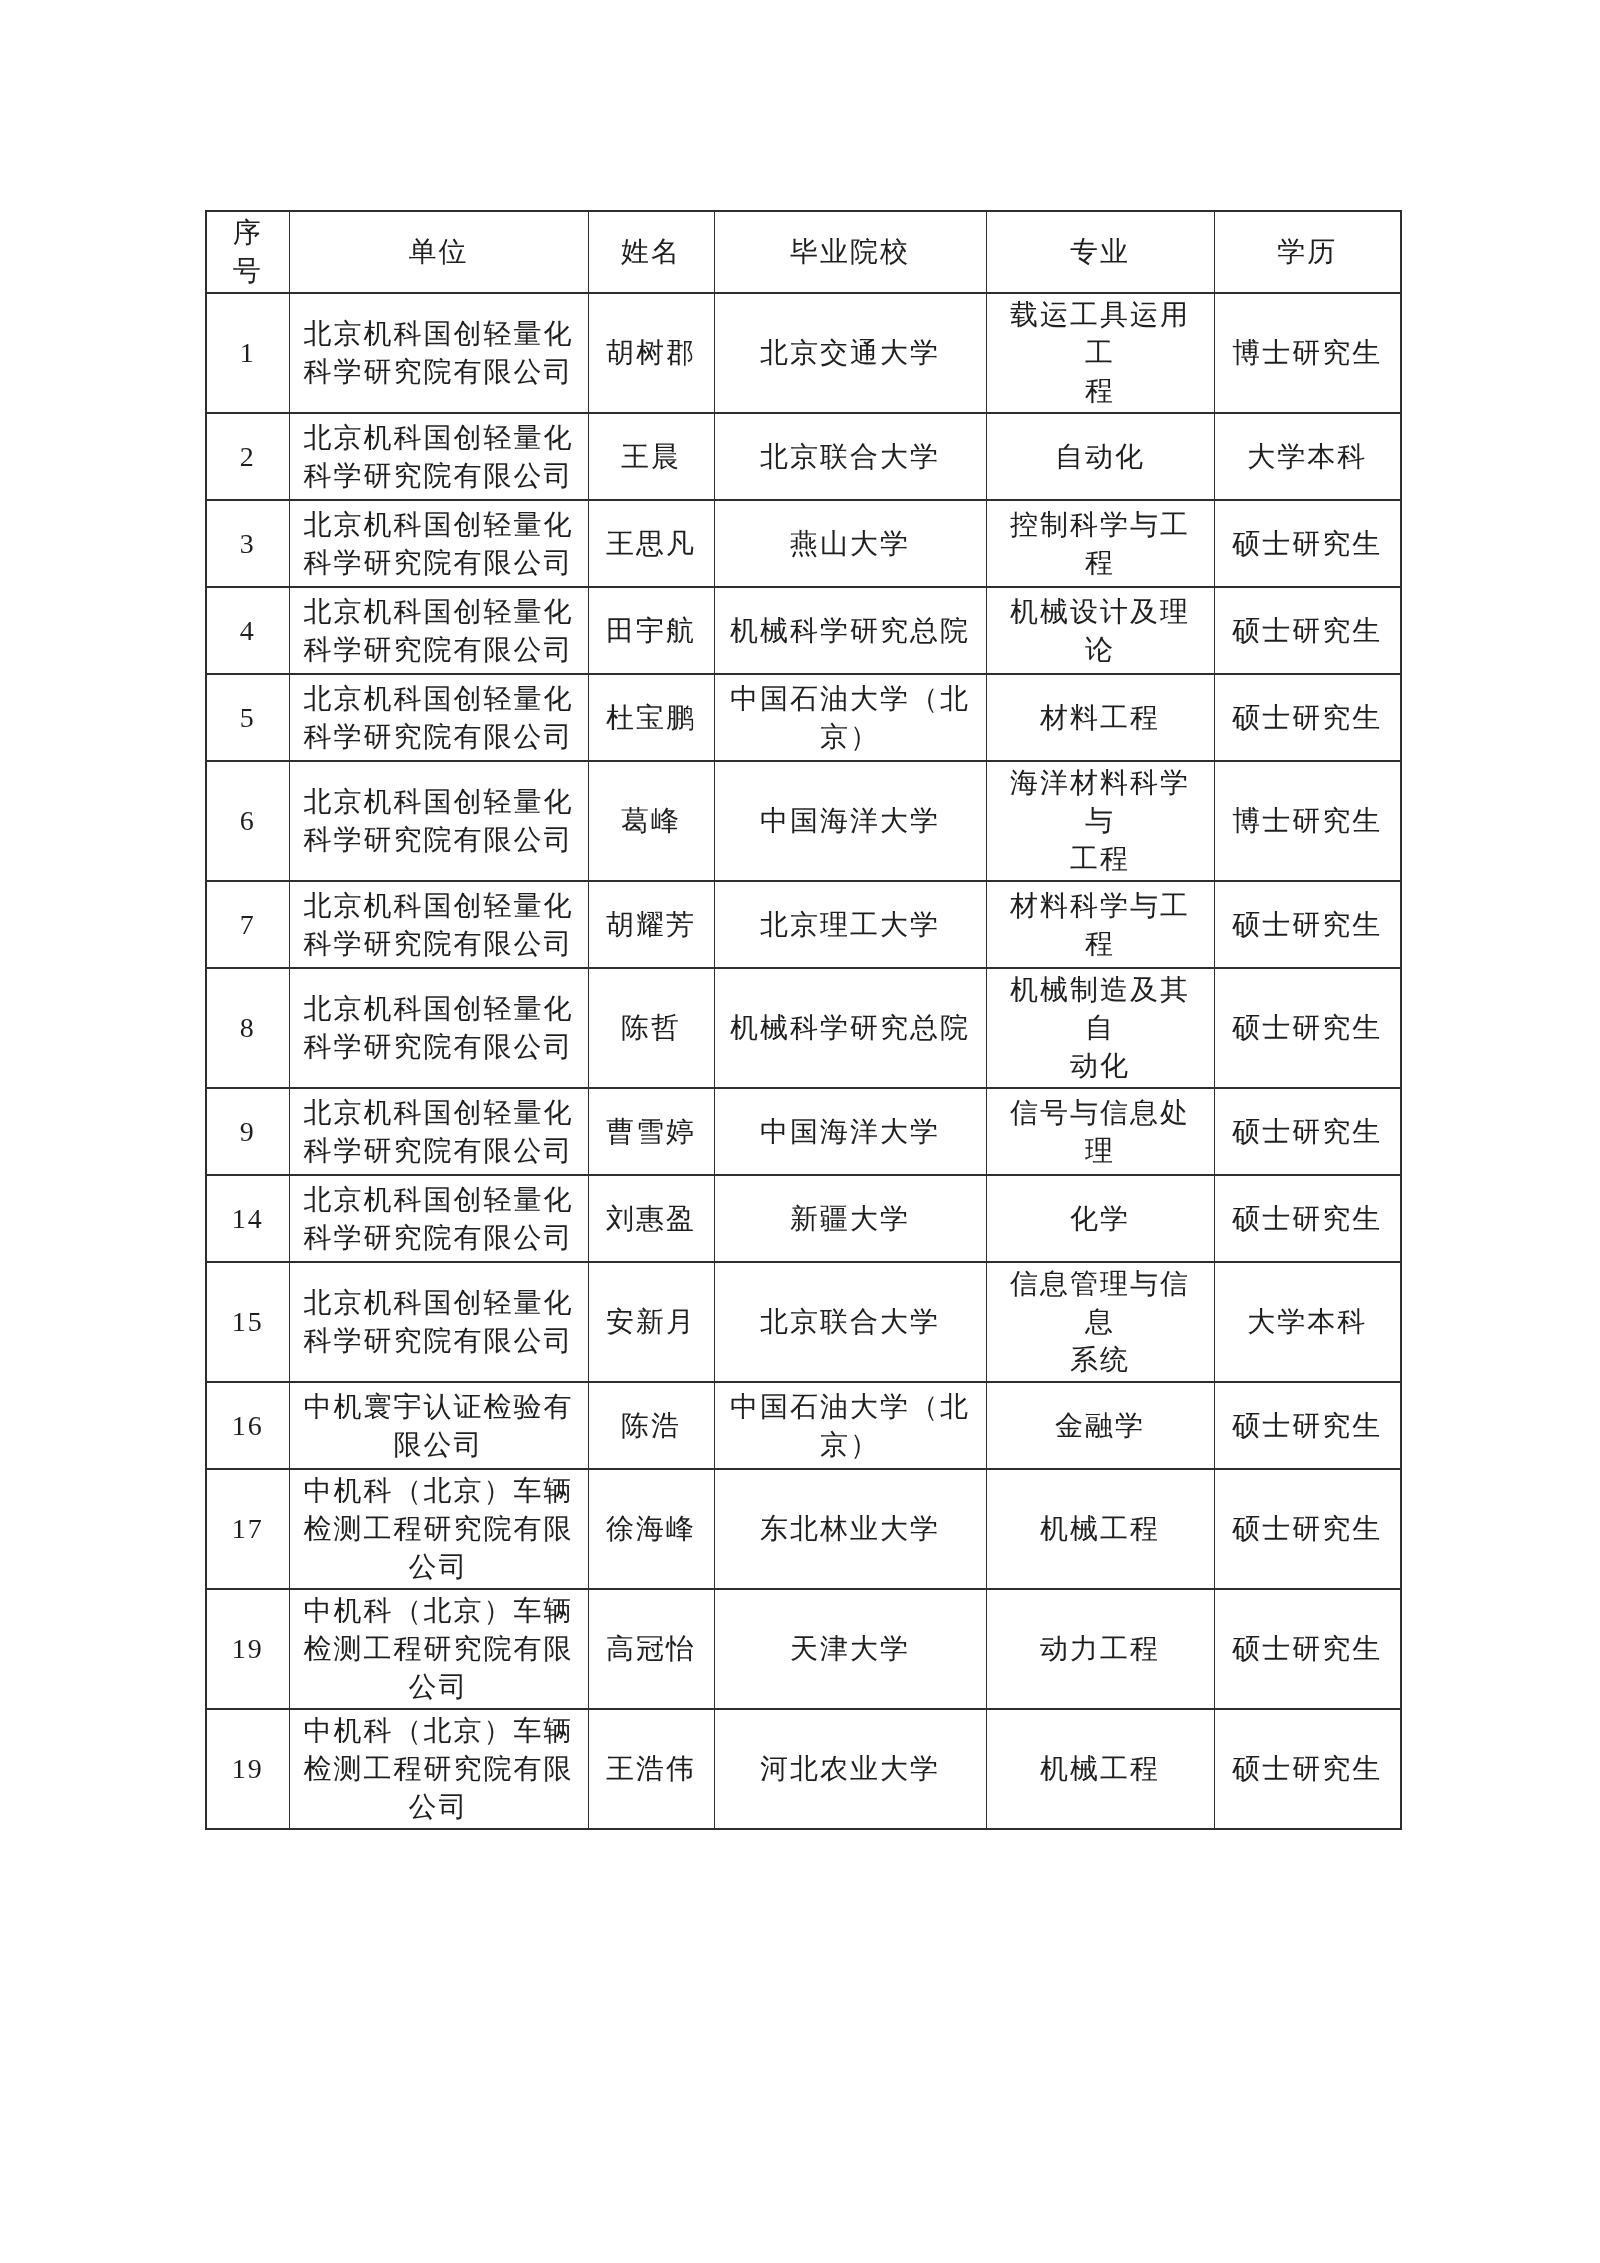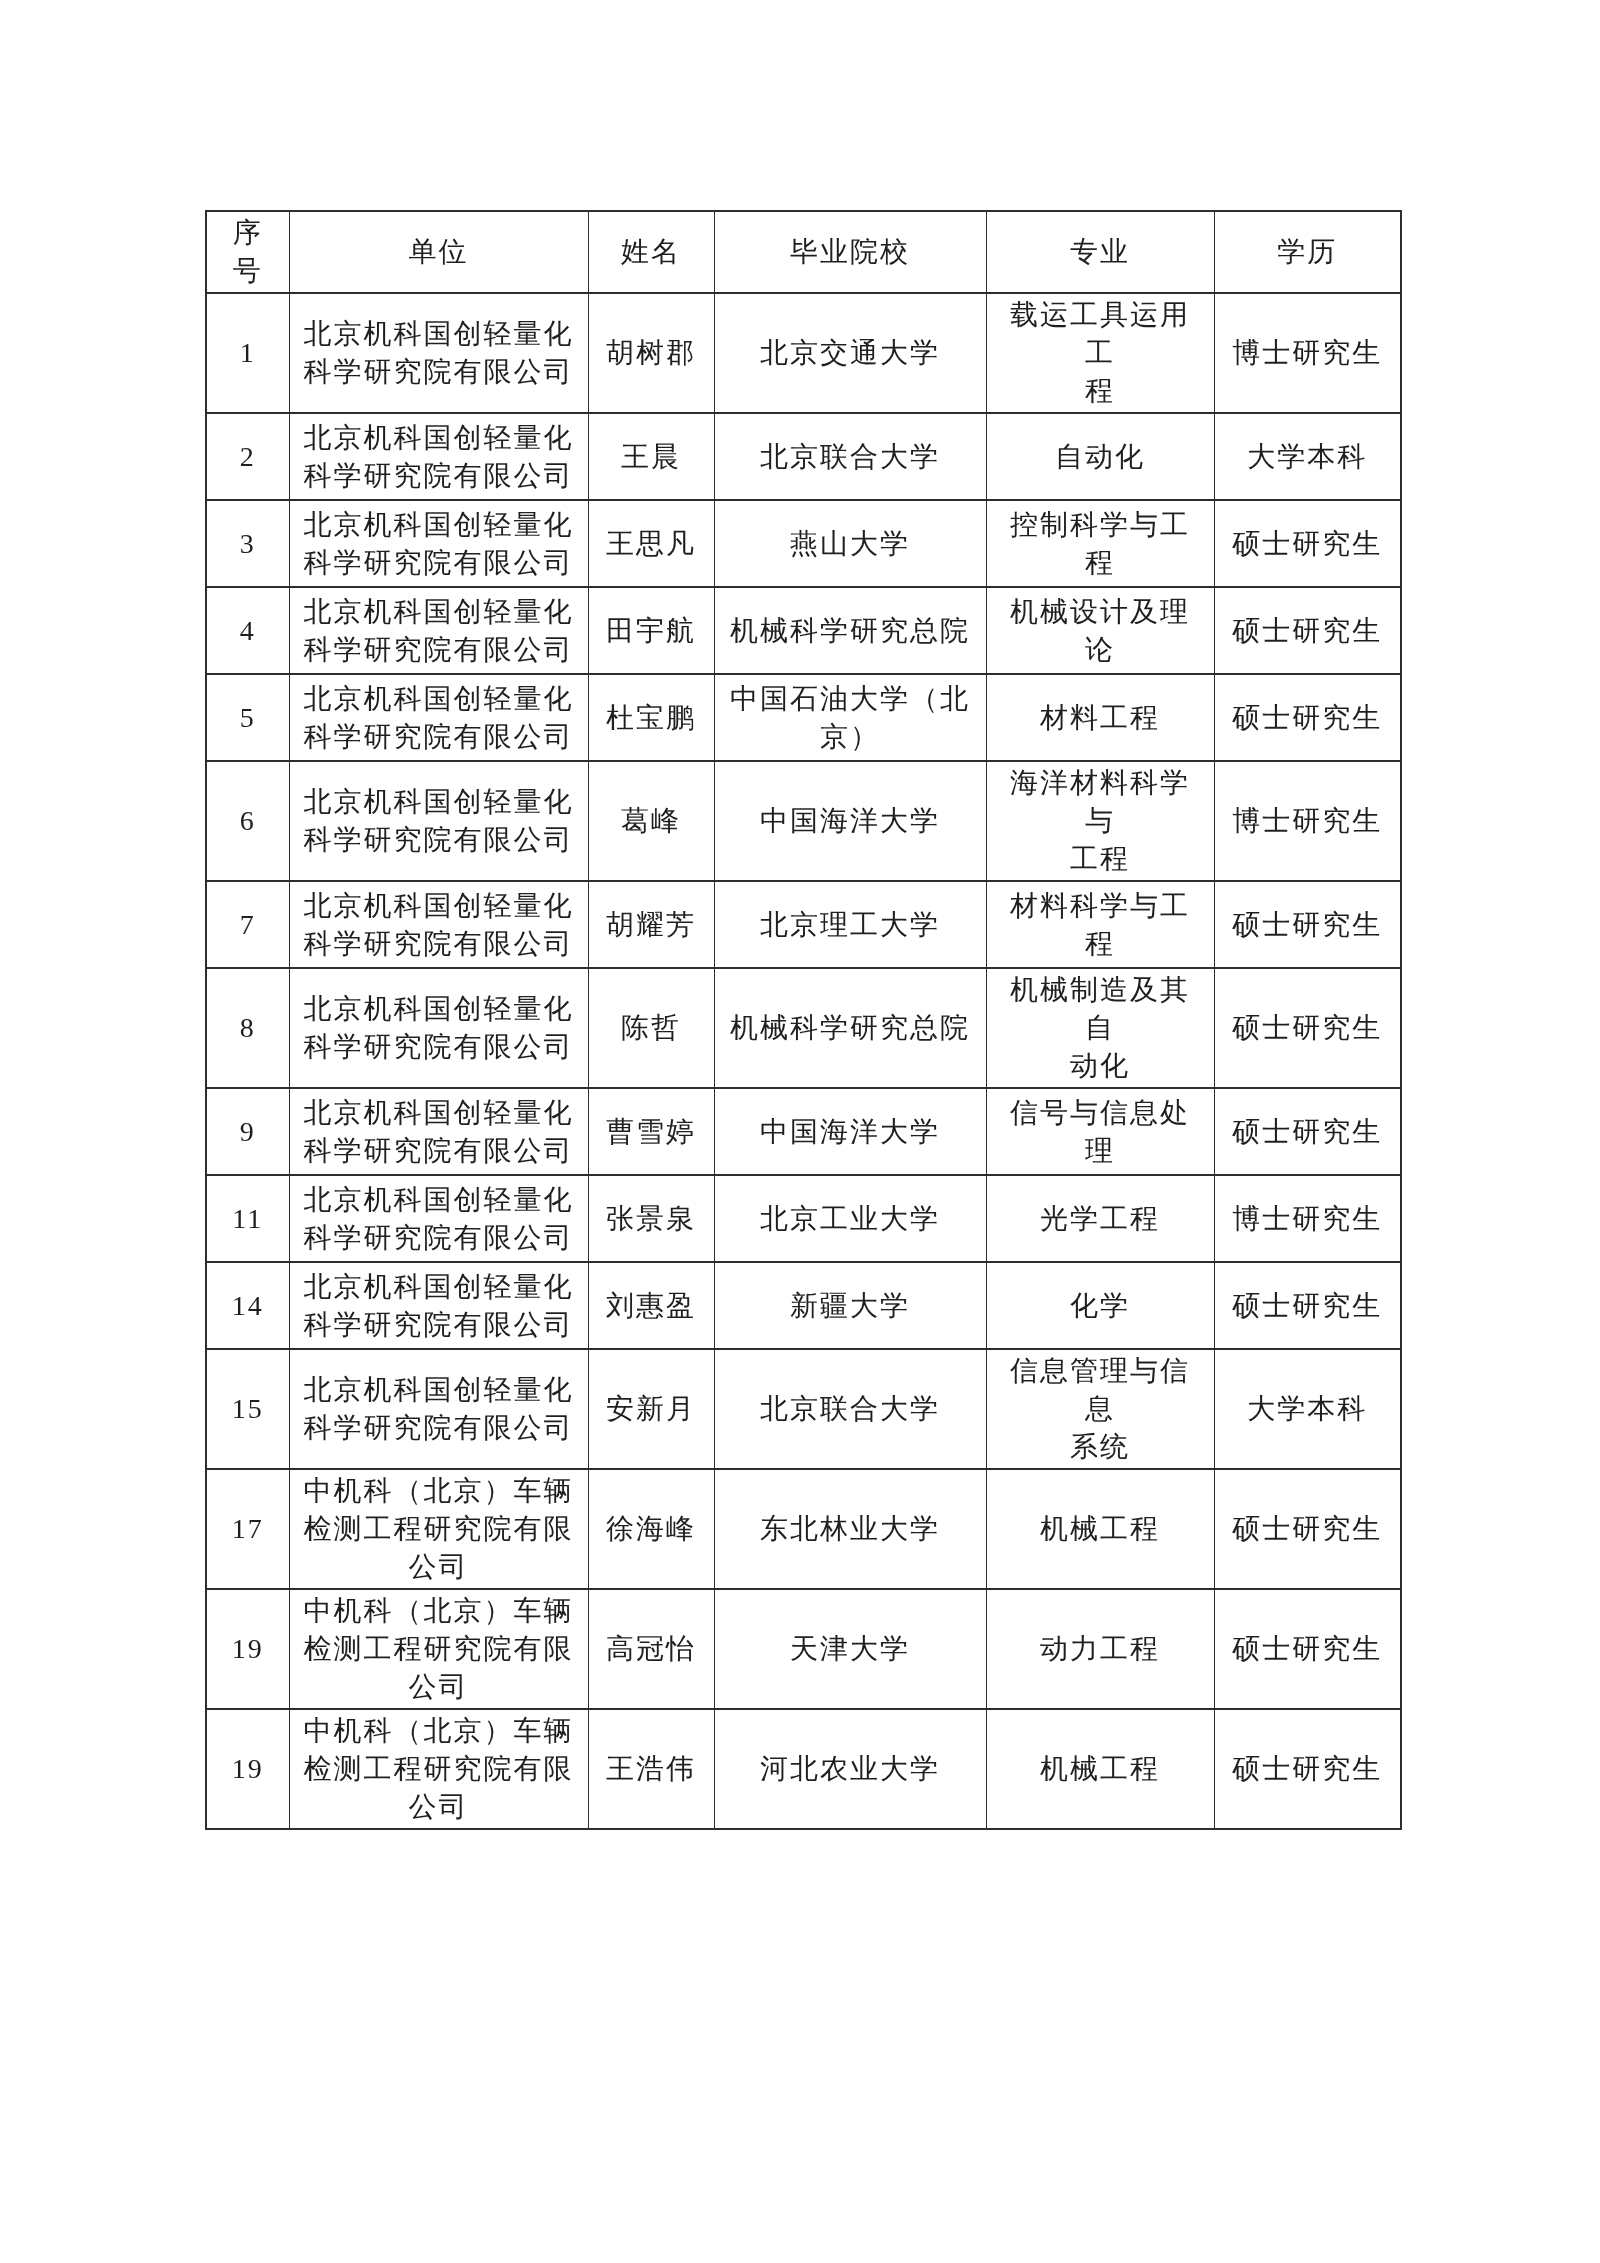--- a/index.html
+++ b/index.html
@@ -160,29 +160,20 @@
           <td class="cell-index">9</td>
           <td class="cell-unit">北京机科国创轻量化
 科学研究院有限公司</td>
           <td class="cell-name">曹雪婷</td>
           <td class="cell-school">中国海洋大学</td>
           <td class="cell-major">信号与信息处理</td>
           <td class="cell-degree">硕士研究生</td>
         </tr>
 
 
-        <tr>
-          <td class="cell-index">11</td>
-          <td class="cell-unit">北京机科国创轻量化
-科学研究院有限公司</td>
-          <td class="cell-name">张景泉</td>
-          <td class="cell-school">北京工业大学</td>
-          <td class="cell-major">光学工程</td>
-          <td class="cell-degree">博士研究生</td>
-        </tr>
 
 
 
         <tr>
           <td class="cell-index">14</td>
           <td class="cell-unit">北京机科国创轻量化
 科学研究院有限公司</td>
           <td class="cell-name">刘惠盈</td>
           <td class="cell-school">新疆大学</td>
           <td class="cell-major">化学</td>
@@ -193,20 +184,30 @@
           <td class="cell-index">15</td>
           <td class="cell-unit">北京机科国创轻量化
 科学研究院有限公司</td>
           <td class="cell-name">安新月</td>
           <td class="cell-school">北京联合大学</td>
           <td class="cell-major">信息管理与信息
 系统</td>
           <td class="cell-degree">大学本科</td>
         </tr>
 
+        <tr>
+          <td class="cell-index">16</td>
+          <td class="cell-unit">中机寰宇认证检验有
+限公司</td>
+          <td class="cell-name">陈浩</td>
+          <td class="cell-school">中国石油大学（北
+京）</td>
+          <td class="cell-major">金融学</td>
+          <td class="cell-degree">硕士研究生</td>
+        </tr>
 
         <tr>
           <td class="cell-index">17</td>
           <td class="cell-unit">中机科（北京）车辆
 检测工程研究院有限
 公司</td>
           <td class="cell-name">徐海峰</td>
           <td class="cell-school">东北林业大学</td>
           <td class="cell-major">机械工程</td>
           <td class="cell-degree">硕士研究生</td>

